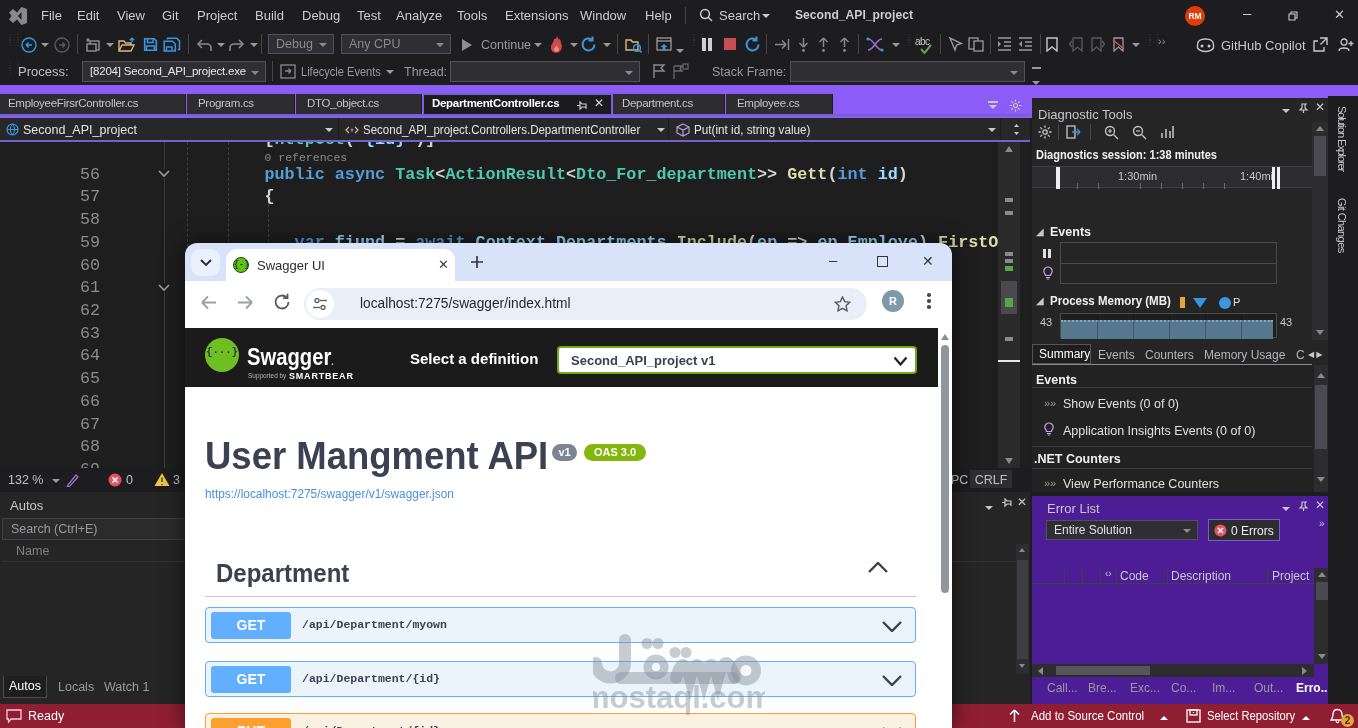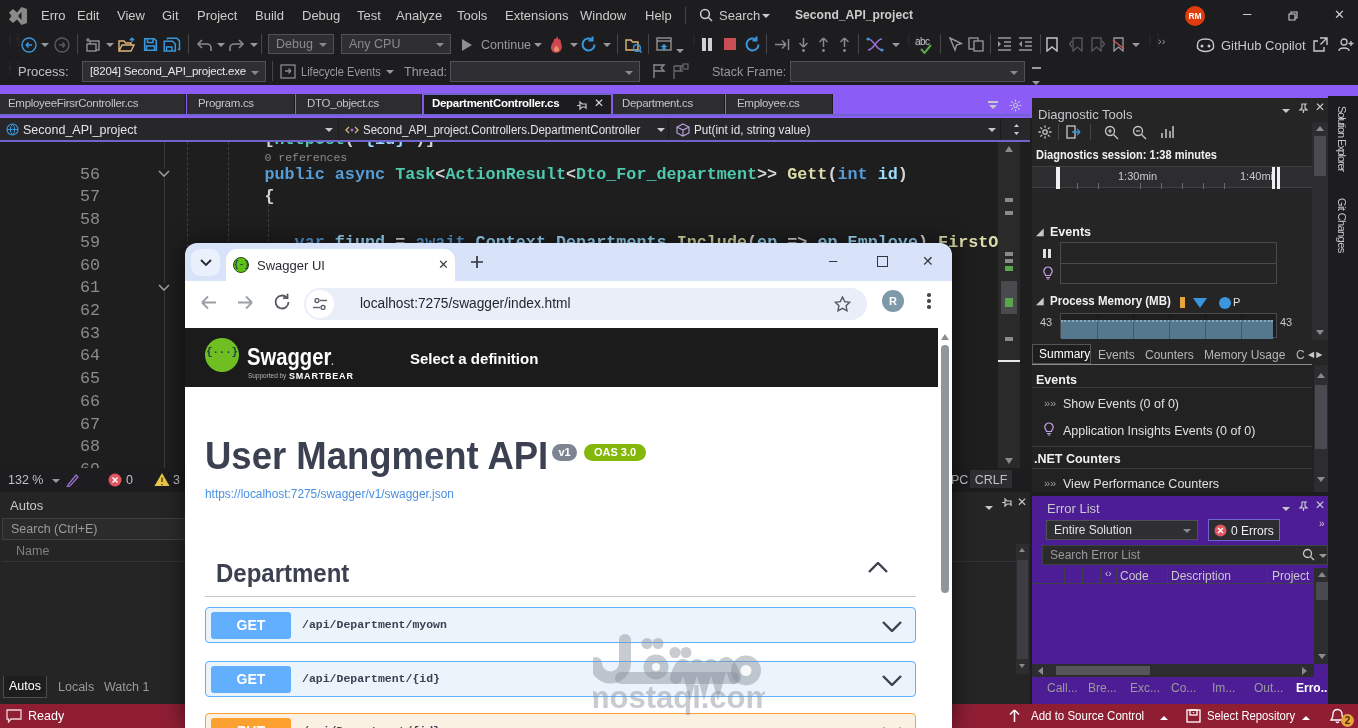--- a/index.html
+++ b/index.html
@@ -12,21 +12,21 @@
 .combo .cv{position:absolute;right:6px;top:8px;border-left:4px solid transparent;border-right:4px solid transparent;border-top:4px solid #8a8a8e;width:0;height:0}
 .grip{position:absolute;width:4px;color:#46464a}
 </style>
 </head>
 <body>
 
 <div class="ab" id="titlebar" style="left:0;top:0;width:1358px;height:30px;background:#1d1d1f;color:#ccc;font-size:13px;">
   <svg class="ab" style="left:8px;top:6px" width="20" height="20" viewBox="0 0 20 20">
       <path fill="#8a8a8a" d="M1 6.5 L5 3 L9 6.5 L13.5 1 L19 3 L19 17 L13.5 19 L9 13.5 L5 17 L1 13.5 L3.5 10 Z M4.5 8 L6.8 10 L4.5 12 Z M13.5 6 L10 10 L13.5 14 Z"></path>
     </svg>
-  <span class="ab" style="left:41px;top:8px">Erro</span>
+  <span class="ab" style="left:41px;top:8px">File</span>
   <span class="ab" style="left:77px;top:8px">Edit</span>
   <span class="ab" style="left:117px;top:8px">View</span>
   <span class="ab" style="left:162px;top:8px">Git</span>
   <span class="ab" style="left:197px;top:8px">Project</span>
   <span class="ab" style="left:255px;top:8px">Build</span>
   <span class="ab" style="left:302px;top:8px">Debug</span>
   <span class="ab" style="left:357px;top:8px">Test</span>
   <span class="ab" style="left:396px;top:8px">Analyze</span>
   <span class="ab" style="left:457px;top:8px">Tools</span>
   <span class="ab" style="left:505px;top:8px">Extensions</span>
@@ -501,27 +501,20 @@
   <span class="ab" style="left:283px;top:2px;font-size:12px">✕</span>
   <div class="combo" style="left:14px;top:24px;width:152px;height:20px;color:#e0e0e2;font-size:12px">Entire Solution<span class="cv" style="top:8px"></span></div>
   <div class="ab" style="left:176px;top:23px;width:72px;height:22px;border:1px solid #6e63cf;background:#2d2d30">
     <svg class="ab" style="left:5px;top:4px" width="13" height="13" viewBox="0 0 13 13">
         <circle cx="6.5" cy="6.5" r="6" fill="#e05661"></circle>
         <path d="M4 4 l5 5 M9 4 l-5 5" stroke="#fff" stroke-width="1.4"></path>
       </svg>
     <span class="ab" style="left:22px;top:4px;font-size:12px;color:#f0f0f2">0 Errors</span>
   </div>
   <span class="ab" style="left:287px;top:22px;font-size:10px;color:#c8c8cc">»</span>
-  <div class="ab" style="left:10px;top:49px;width:286px;height:20px;background:#2b2b2c;border:1px solid #3f3f46;font-size:12px;color:#9a9a9e;padding:2px 0 0 7px">Search Error List
-    <svg class="ab" style="left:259px;top:2px" width="13" height="13" viewBox="0 0 13 13">
-        <circle cx="5.5" cy="5.5" r="4" fill="none" stroke="#c8c8cc" stroke-width="1.3"></circle>
-        <line x1="8.5" y1="8.5" x2="12" y2="12" stroke="#c8c8cc" stroke-width="1.3"></line>
-      </svg>
-    <span class="caret ab" style="left:276px;top:8px"></span>
-  </div>
 
   <div class="ab" style="left:0;top:72px;width:282px;height:16px;border-bottom:1px solid #3f3f46;font-size:12px;color:#c8c8cc">
     <div class="sep" style="left:32px;top:0;height:16px;background:#3f3f46"></div>
     <div class="sep" style="left:50px;top:0;height:16px;background:#3f3f46"></div>
     <div class="sep" style="left:68px;top:0;height:16px;background:#3f3f46"></div>
     <div class="sep" style="left:84px;top:0;height:16px;background:#3f3f46"></div>
     <span class="ab" style="left:73px;top:0px;font-size:10px">‹›</span>
     <span class="ab" style="left:88px;top:1px">Code</span>
     <div class="sep" style="left:135px;top:0;height:16px;background:#3f3f46"></div>
     <span class="ab" style="left:139px;top:1px">Description</span>
@@ -634,20 +627,26 @@
   </div>
 
   <div class="ab" style="left:0;top:85px;width:753px;height:59px;background:#1b1b1b;">
     <div class="ab" style="left:20px;top:10px;width:34px;height:34px;border-radius:50%;background:#6fbf23">
       <span class="ab" style="left:0;top:8px;width:34px;text-align:center;color:#1d3a52;font-size:10.5px;font-family:'Liberation Mono',monospace;font-weight:bold">{···}</span>
     </div>
     <span class="ab" style="left:62px;top:16px;color:#fff;font-size:23px;font-weight:bold;transform:scaleX(0.88);transform-origin:left center">Swagger<span style="font-size:10px;color:#ccc">.</span></span>
     <span class="ab" style="left:63px;top:44px;color:#b5b5b5;font-size:7px;transform:scaleX(0.92);transform-origin:left center">Supported by</span>
     <span class="ab" style="left:104px;top:43px;color:#fff;font-size:9px;font-weight:bold;letter-spacing:0.8px">SMARTBEAR</span>
     <span class="ab" style="left:225px;top:22px;color:#fff;font-size:15px;font-weight:bold">Select a definition</span>
+    <div class="ab" style="left:372px;top:18px;width:360px;height:28px;background:#fff;border:2px solid #6fa821;border-radius:4px;">
+      <span class="ab" style="left:12px;top:5px;color:#3b4151;font-size:13px;font-weight:bold">Second_API_project v1</span>
+      <svg class="ab" style="left:334px;top:8px" width="15" height="10" viewBox="0 0 15 10">
+          <path d="M1.5 1.5 L7.5 8.5 L13.5 1.5" fill="none" stroke="#222" stroke-width="2.2"></path>
+        </svg>
+    </div>
   </div>
 
   <div class="ab" style="left:0;top:144px;width:753px;height:341px;background:#ffffff;">
     <span class="ab" style="left:20px;top:48px;color:#3b4151;font-size:38px;font-weight:bold;transform:scaleX(0.96);transform-origin:left center">User Mangment API</span>
     <div class="ab" style="left:367px;top:57px;width:25px;height:17px;border-radius:9px;background:#7d8492;color:#fff;font-size:11px;font-weight:bold;text-align:center;line-height:17px">v1</div>
     <div class="ab" style="left:399px;top:57px;width:62px;height:17px;border-radius:9px;background:#84b70c;color:#fff;font-size:11px;font-weight:bold;text-align:center;line-height:17px">OAS 3.0</div>
     <span class="ab" style="left:20px;top:100px;color:#4990e2;font-size:12.5px;transform:scaleX(0.95);transform-origin:left center">https://localhost:7275/swagger/v1/swagger.json</span>
     <span class="ab" style="left:31px;top:172px;color:#3b4151;font-size:25px;font-weight:bold;transform:scaleX(0.96);transform-origin:left center">Department</span>
     <svg class="ab" style="left:683px;top:175px" width="20" height="11" viewBox="0 0 20 11">
         <path d="M1 10 L10 1 L19 10" fill="none" stroke="#3b4151" stroke-width="2.4"></path>

